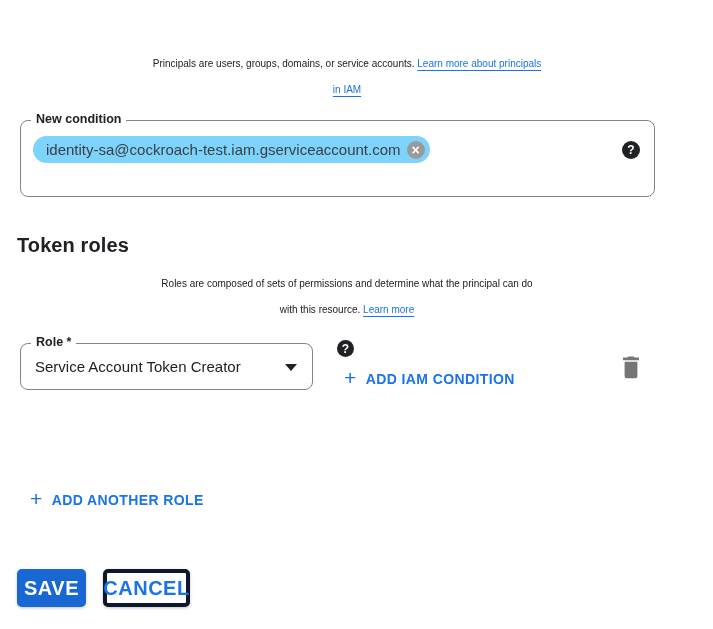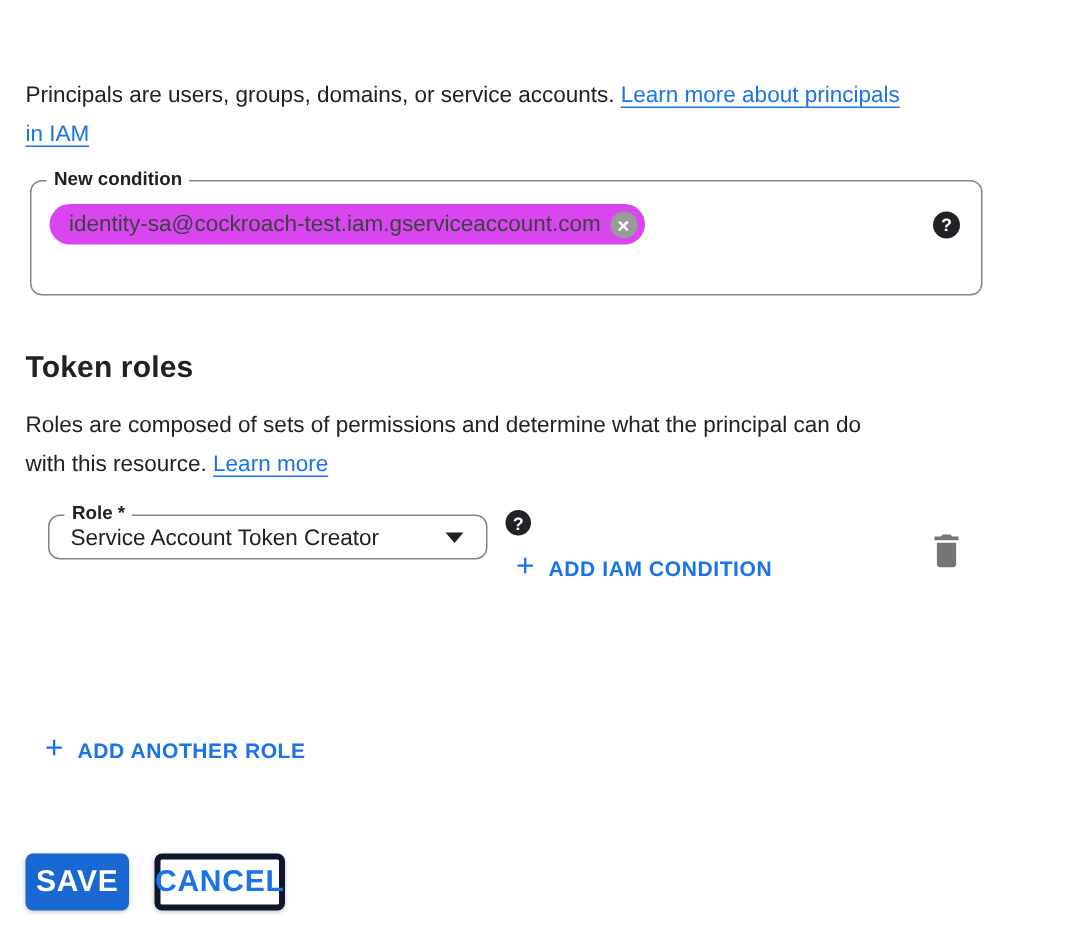--- a/index.html
+++ b/index.html
@@ -12,40 +12,40 @@
     color:#202124;
     overflow:hidden;
   }
   .h-title {
     position:absolute; left:17px;
     font-size:20px; font-weight:700; color:#202124;
     letter-spacing:0.1px;
   }
   .para {
     position:absolute; left:17px; width:660px;
-    font-size:15px; line-height:26px; color:#202124;
+    font-size:10px; line-height:26px; color:#202124;text-align:center;
   }
   a.link { color:#1a73e8; text-decoration:underline; text-underline-offset:3px; cursor:pointer; }
 
   
   .outlined {
     position:absolute; border:1px solid #80868b; border-radius:8px; background:#fff;
   }
   .outlined .float-label {
     position:absolute; top:-9px; left:10px;
     background:#fff; padding:0 5px;
     font-size:12.5px; font-weight:700; color:#202124; white-space:nowrap;
   }
 
   
   .chip {
     position:absolute; left:12px; top:15px;
     display:inline-flex; align-items:center;
     height:27px; padding:0 5px 0 13px;
-    background:#d946ef; border-radius:14px;
+    background:#7dd3fc; border-radius:14px;
     font-size:15px; color:#3c4043; white-space:nowrap;
   }
   .chip-x {
     display:inline-flex; align-items:center; justify-content:center;
     width:18px; height:18px; margin-left:6px;
     border-radius:50%; background:#9a9a9a;
     color:#fff; font-size:14px; font-weight:700; line-height:1;
     cursor:pointer;
   }
   .help-dot {
@@ -132,21 +132,21 @@
   </div>
 
   <h2 class="h-title" style="top:234px">Token roles</h2>
 
   <p class="para" style="top:271px">
     <span>Roles are composed of sets of permissions and determine what the principal can do</span><br>
     <span>with this resource.</span>
     <a class="link">Learn more</a>
   </p>
 
-  <div class="outlined" style="left:32px; top:343px; width:293px; height:30px">
+  <div class="outlined" style="left:20px; top:343px; width:293px; height:47px">
     <span class="float-label">Role *</span>
     <span class="role-value">Service Account Token Creator</span>
     <span class="dd-arrow"></span>
   </div>
 
 
   <div class="iam-label">
     <span class="help-dot" style="width:17px;height:17px">?</span>
   </div>
 

